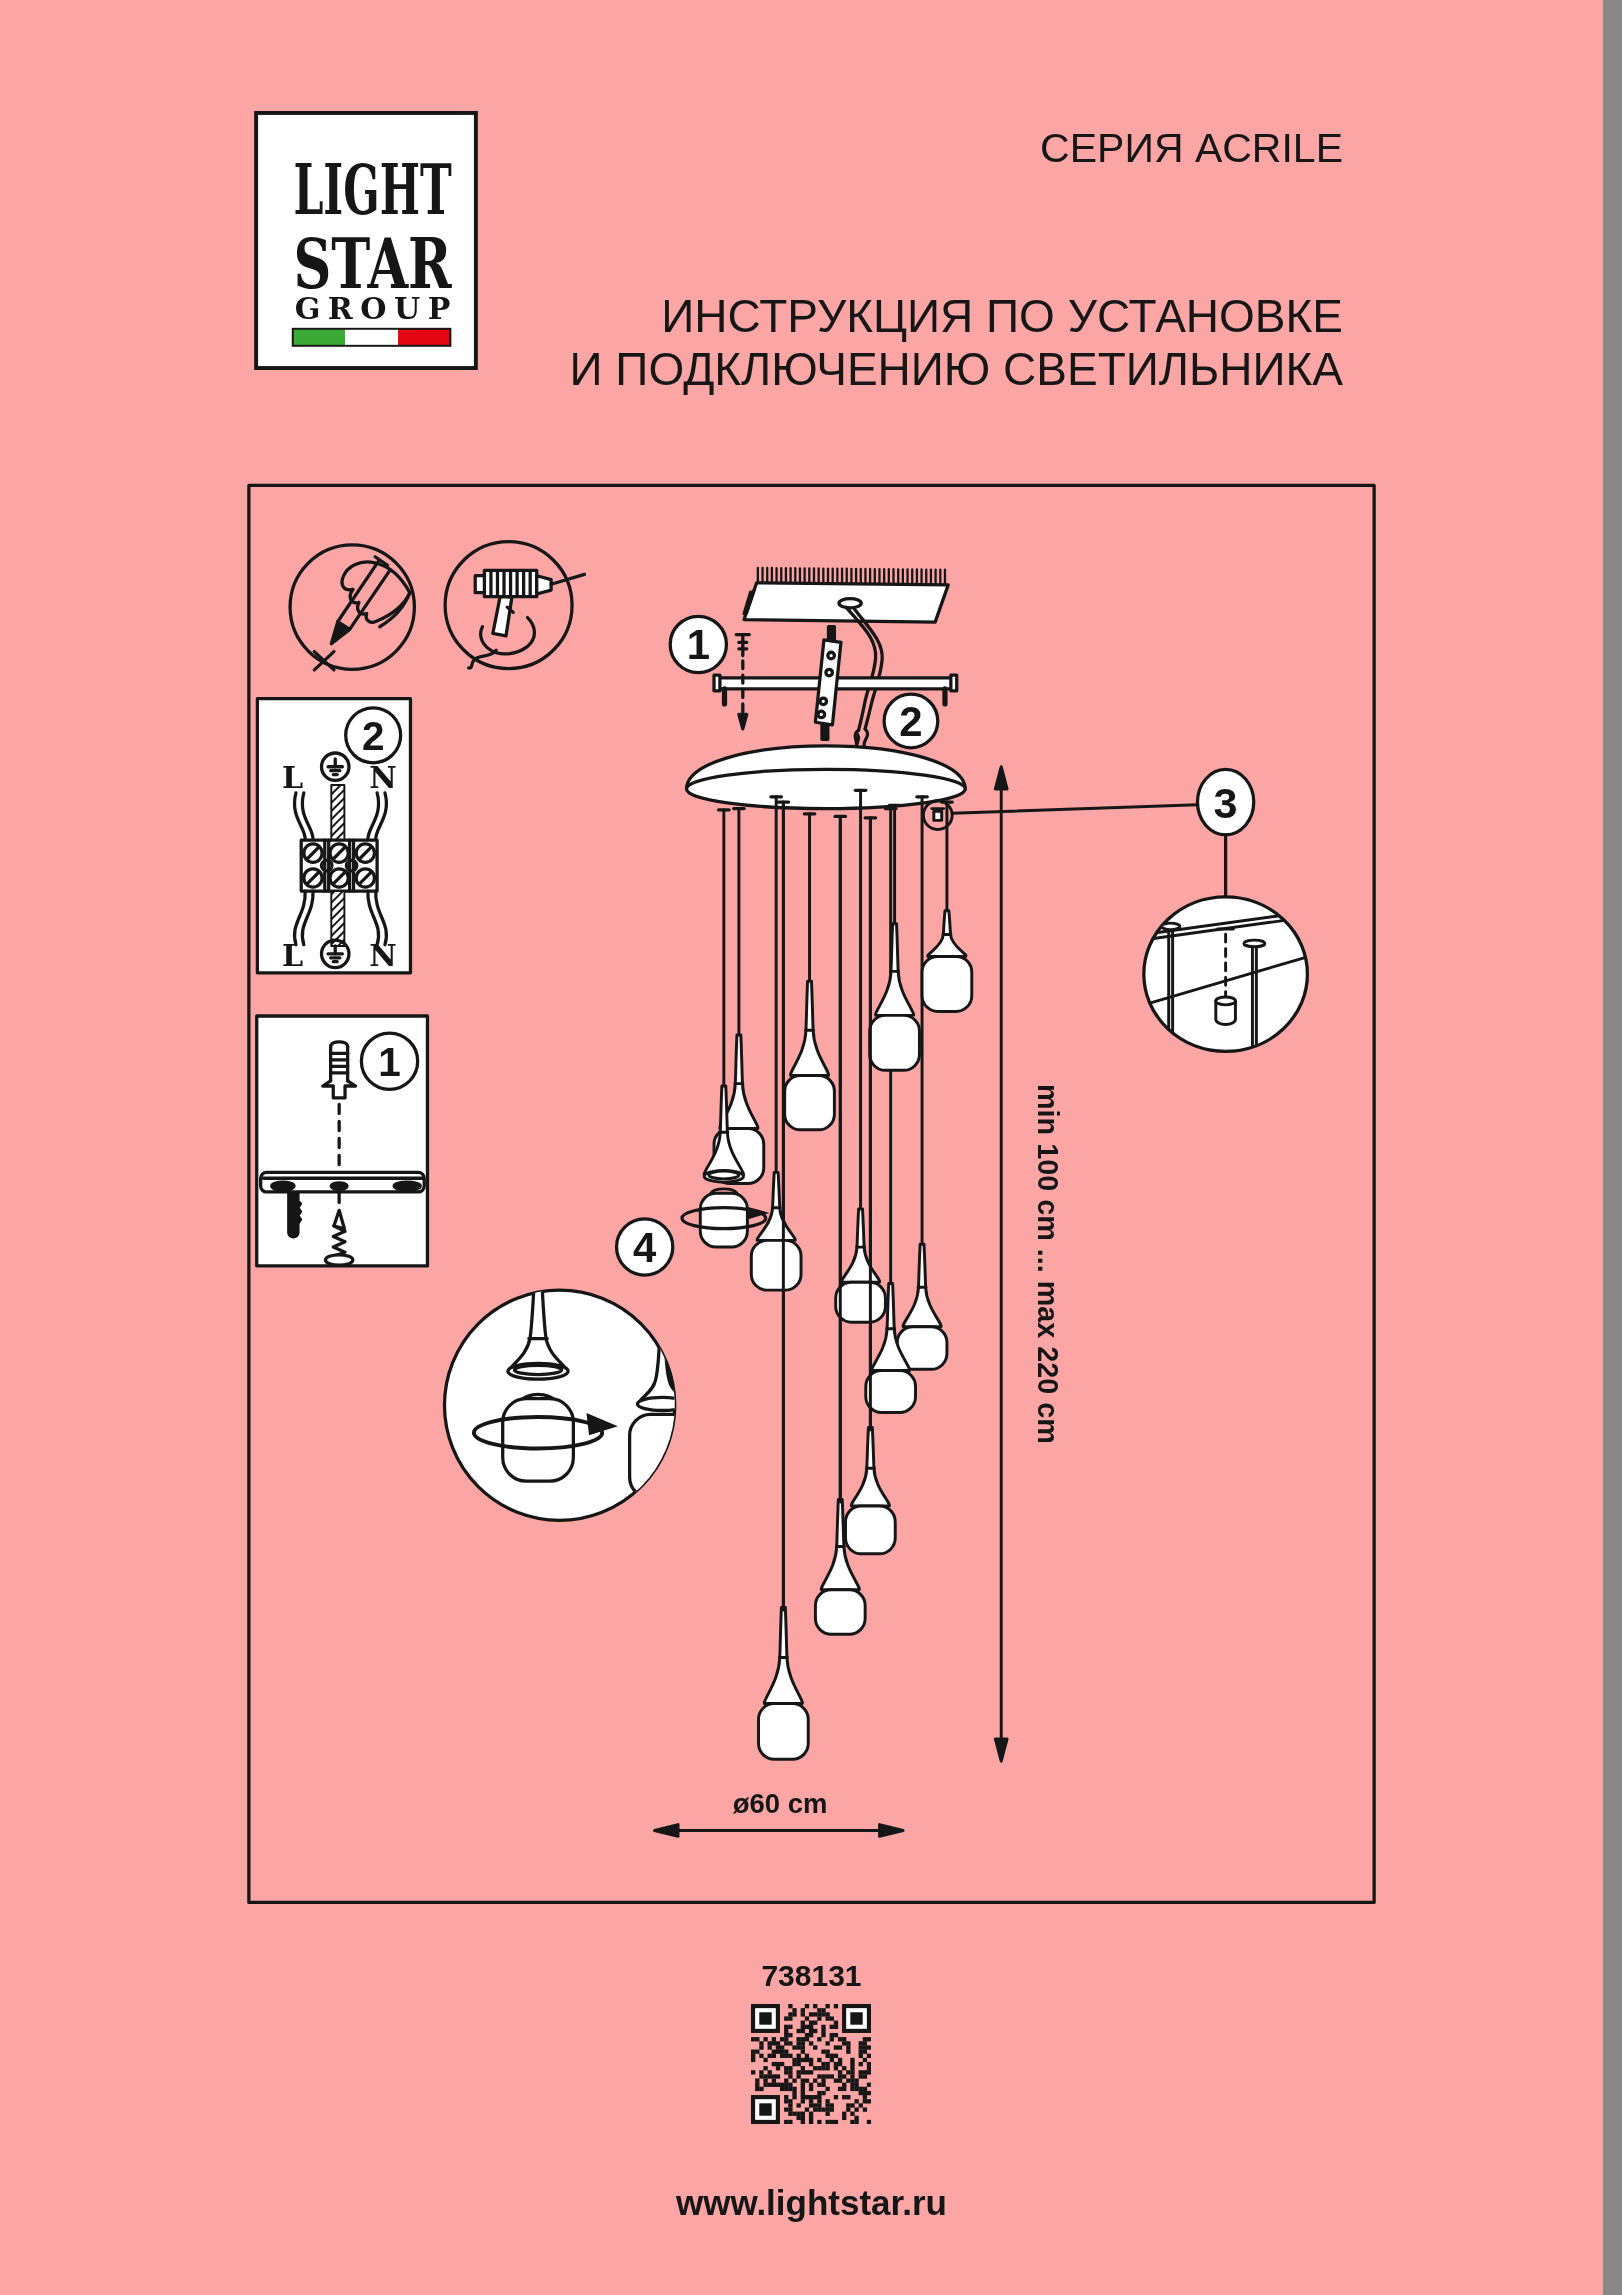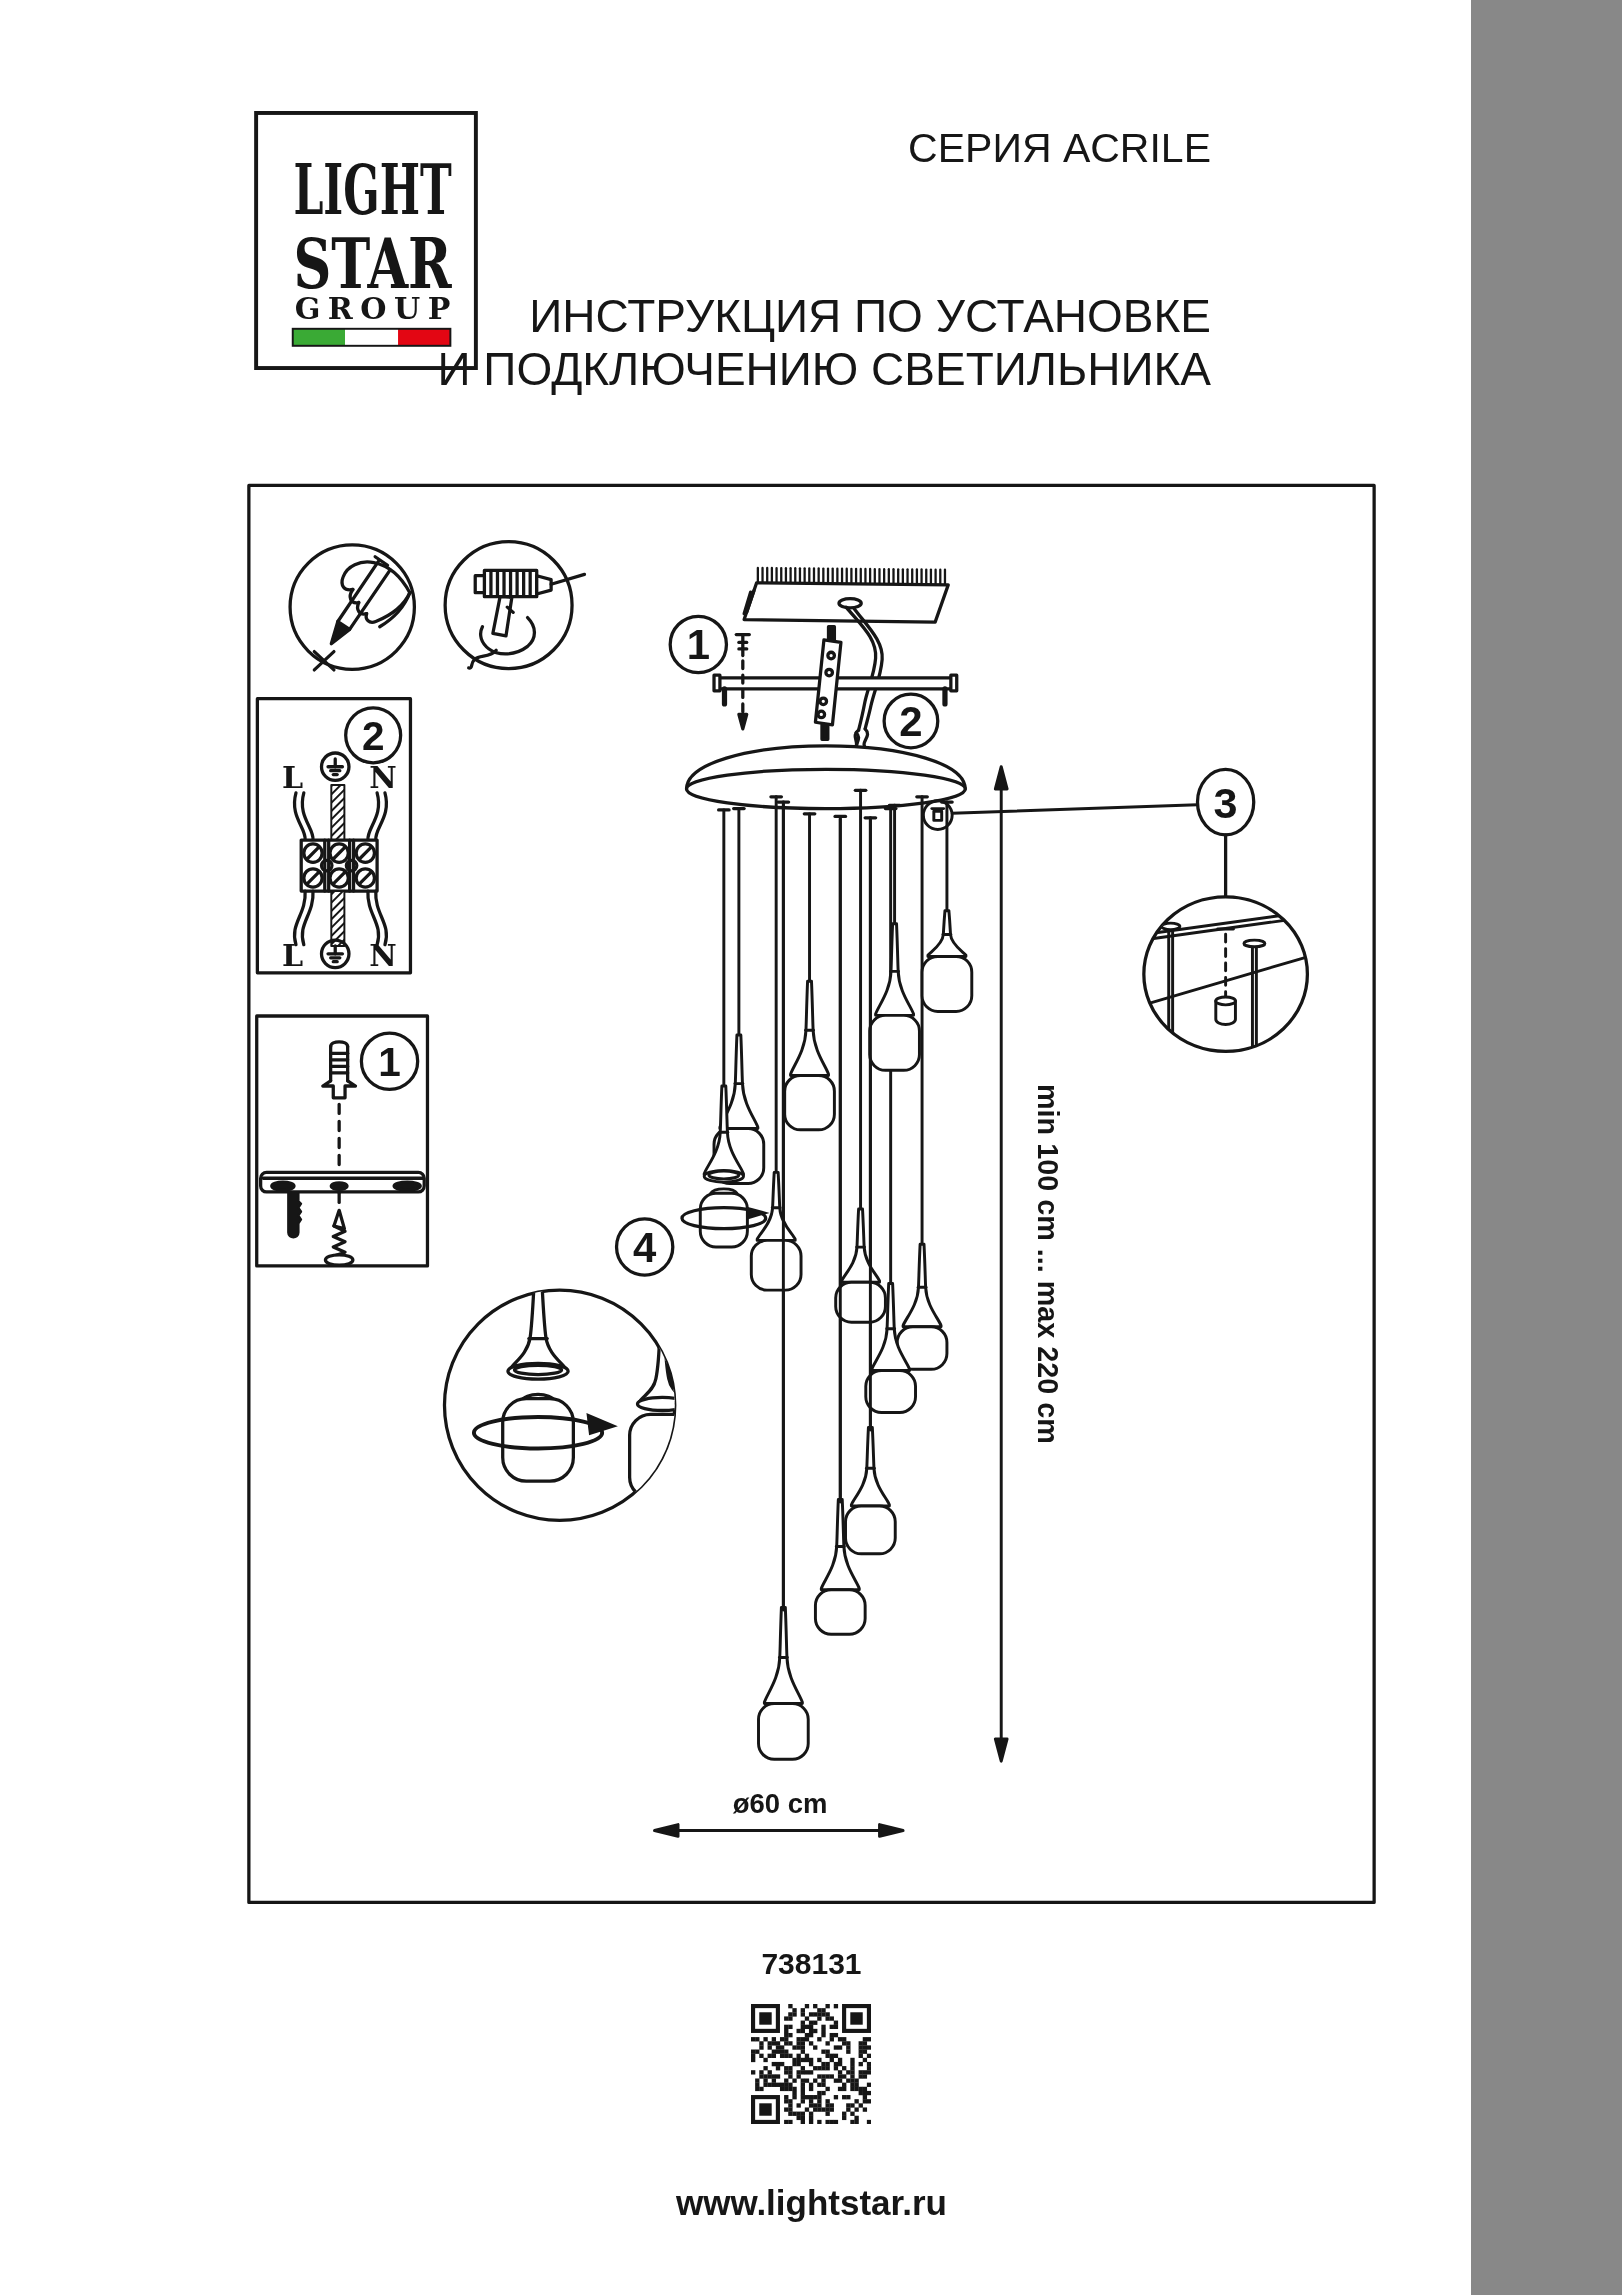--- a/index.html
+++ b/index.html
@@ -1,23 +1,23 @@
 <!DOCTYPE html>
 <html style="font-size:10.5px"><head>
 <meta charset="utf-8">
 <style>
   :root{ --ink:#161616; }
   html,body{margin:0;padding:0;background:#888;}
-  .page{position:relative;width:1471px;height:2295px;background:#ffffff;overflow:hidden;
+  .page{position:relative;width:1603px;height:2295px;background:#fca5a5;overflow:hidden;
         font-family:"Liberation Sans", sans-serif;color:var(--ink);}
   .abs{position:absolute;}
   .hdr{position:absolute;right:260px;text-align:right;font-weight:normal;color:var(--ink);
        font-size:41px;line-height:1.0;letter-spacing:0px;}
   .title{font-size:46px;}
-  .footer-art{position:absolute;left:0;width:1623px;text-align:center;font-size:30px;font-weight:600;}
+  .footer-art{position:absolute;left:0;width:1623px;text-align:center;font-size:30px;font-weight:600;margin-top:12px;}
   .footer-site{position:absolute;left:0;width:1623px;text-align:center;font-size:35px;font-weight:bold;}
   svg text{fill:var(--ink);}
   .serifB{font-family:"DejaVu Serif", serif;font-weight:bold;}
   .sansB{font-family:"Liberation Sans", sans-serif;font-weight:bold;}
   .sansM{font-family:"Liberation Sans", sans-serif;font-weight:600;}
 </style>
 </head>
 <body>
 
 <div class="page">

